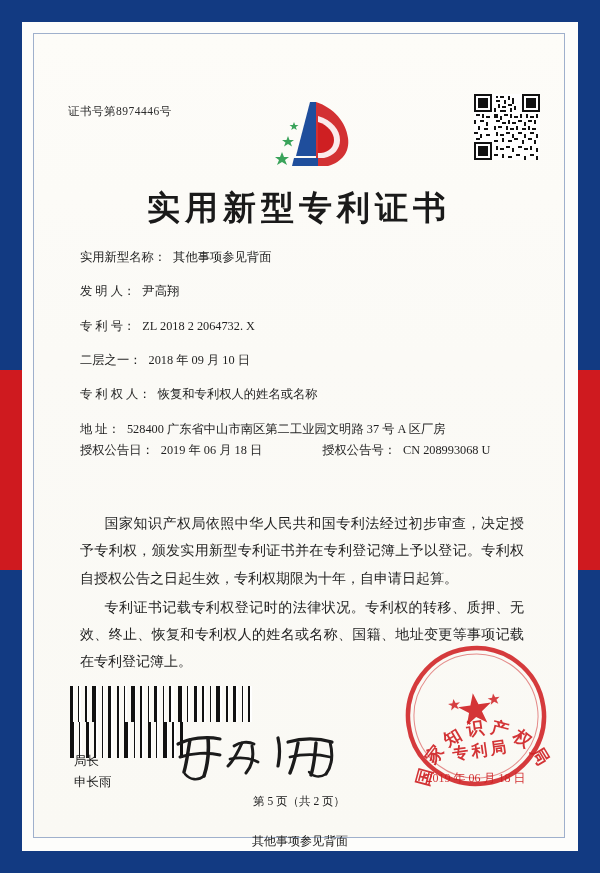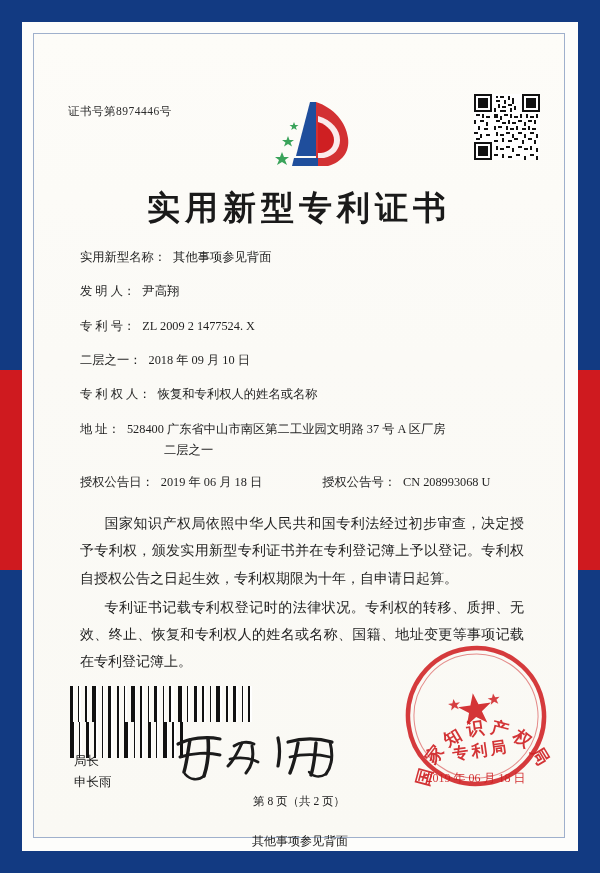--- a/index.html
+++ b/index.html
@@ -377,38 +377,37 @@
         <span class="field-value">其他事项参见背面</span>
       </div>
 
       <div class="field-row">
         <span class="field-label">发 明 人：</span>
         <span class="field-value">尹高翔</span>
       </div>
 
       <div class="field-row">
         <span class="field-label">专 利 号：</span>
-        <span class="field-value">ZL 2009 2 1477524. X</span>
+        <span class="field-value">ZL 2018 2 2064732. X</span>
       </div>
 
       <div class="field-row">
         <span class="field-label">二层之一：</span>
         <span class="field-value">2018 年 09 月 10 日</span>
       </div>
 
       <div class="field-row">
         <span class="field-label">专 利 权 人：</span>
         <span class="field-value">恢复和专利权人的姓名或名称</span>
       </div>
 
       <div class="field-row tight">
         <span class="field-label">地 址：</span>
         <span class="field-value">528400 广东省中山市南区第二工业园文明路 37 号 A 区厂房</span>
       </div>
-      <div class="field-cont">二层之一</div>
 
       <div class="field-row inline-two">
         <span class="field-label">授权公告日：</span>
         <span class="field-value">2019 年 06 月 18 日</span>
         <span class="field-label second-label">授权公告号：</span>
         <span class="field-value">CN 208993068 U</span>
       </div>
 
     </div>
 
@@ -480,21 +479,21 @@
           <path d="M120 16 C134 12 150 12 164 16" stroke-width="3.2"></path>
           <path d="M130 17 C128 28 126 38 122 47" stroke-width="3.4"></path>
           <path d="M148 17 C147 29 146 40 143 49" stroke-width="3.4"></path>
           <path d="M122 31 C134 28 150 28 162 31" stroke-width="2.8"></path>
           <path d="M162 16 C165 28 164 40 158 48" stroke-width="3"></path>
           <path d="M158 48 C152 52 145 51 141 46" stroke-width="2.4"></path>
         </g>
       </svg>
     </div>
 
-    <div class="page-no">第 8 页（共 2 页）</div>
+    <div class="page-no">第 5 页（共 2 页）</div>
 
   </div>
 
   <div class="seal">
     <svg viewBox="0 0 152 152" width="152" height="152">
       <g transform="rotate(-8 76 76)">
         <circle cx="76" cy="76" r="68" fill="none" stroke="#cf1f22" stroke-width="4.5" opacity="0.88"></circle>
         <circle cx="76" cy="76" r="62" fill="none" stroke="#cf1f22" stroke-width="1" opacity="0.5"></circle>
         <path id="sealArc" d="M 76 152 m -58 0 a 58 58 0 1 1 116 0" fill="none"></path>
         <text font-family="'DejaVu Serif', serif" font-size="17.5" fill="#cf1f22" opacity="0.9" font-weight="bold">

